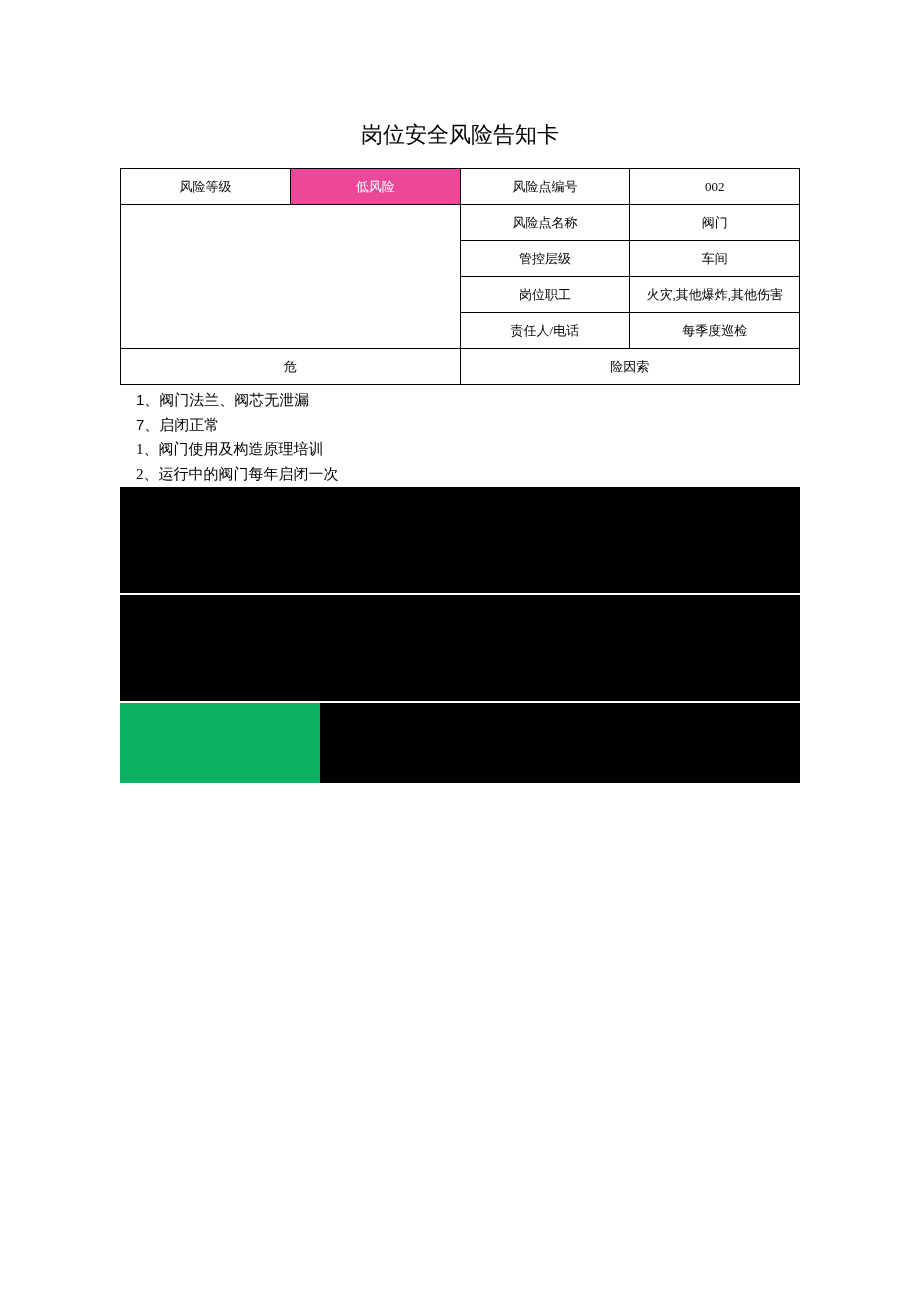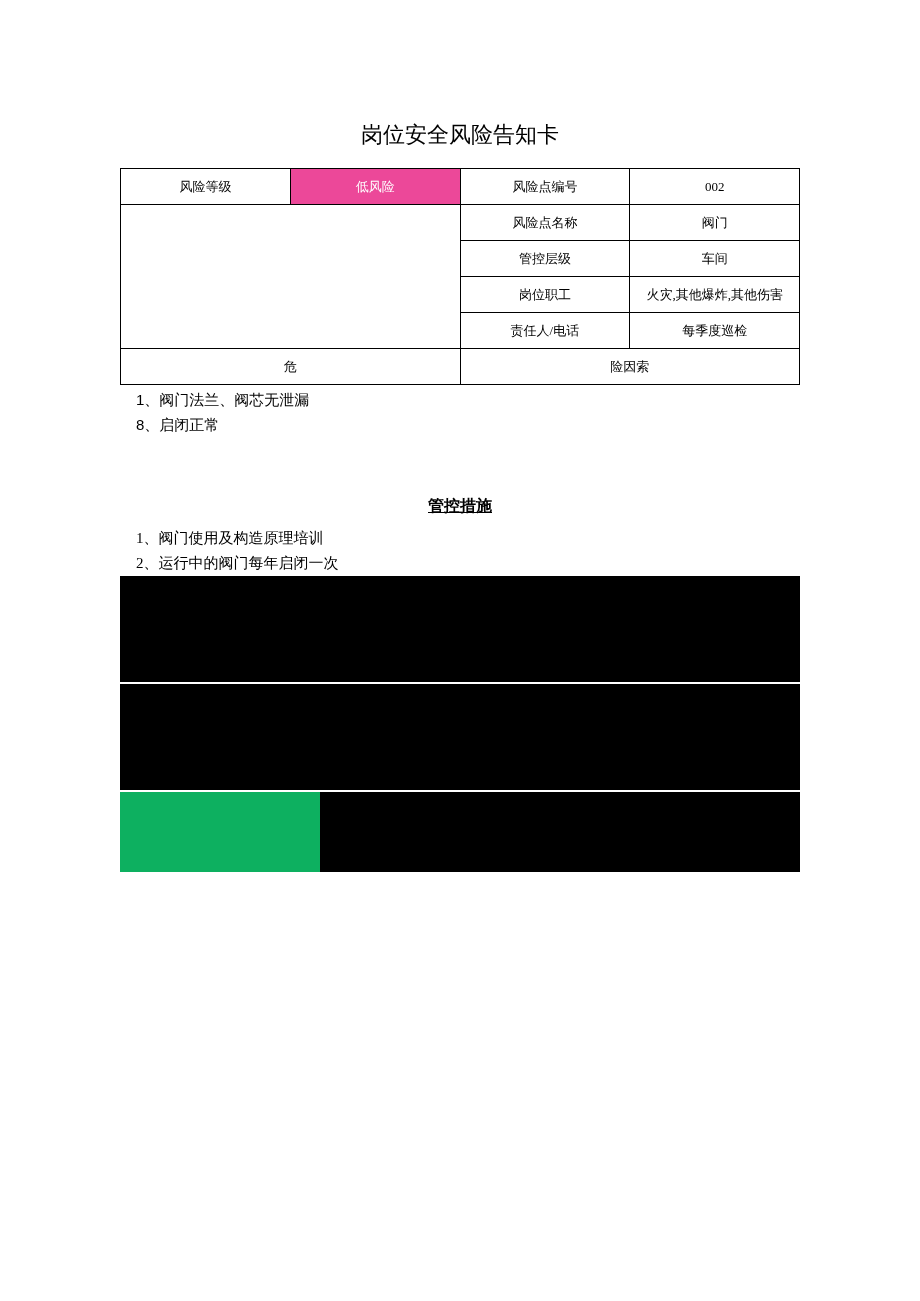--- a/index.html
+++ b/index.html
@@ -141,24 +141,23 @@
     </tr>
     <tr>
       <td class="header-left" colspan="2">危</td>
       <td class="header-right" colspan="2">险因索</td>
     </tr>
   </tbody>
     </table>
 
   <div class="hazard-list">
     <div>1、阀门法兰、阀芯无泄漏</div>
-    <div>8、启闭正常</div>
+    <div>7、启闭正常</div>
   </div>
 
-  <div class="measures-title">管控措施</div>
 
   <div class="measures-list">
     <div>1、阀门使用及构造原理培训</div>
     <div>2、运行中的阀门每年启闭一次</div>
   </div>
 
   <div class="black-blocks">
     <div class="bb-row">
         <div class="bb-black bb1"></div>
       </div>

